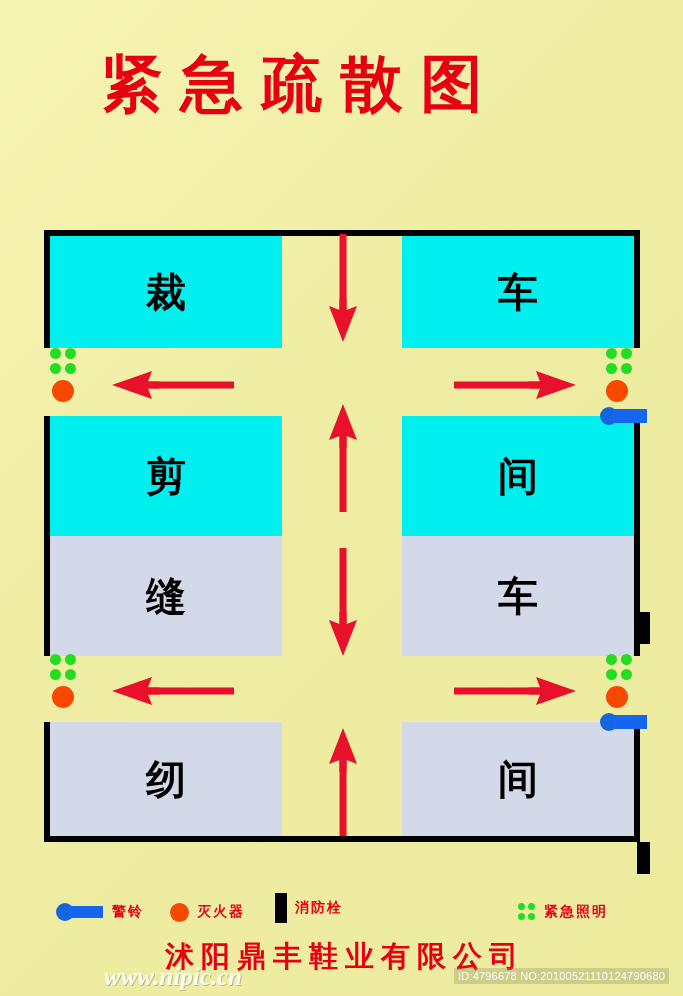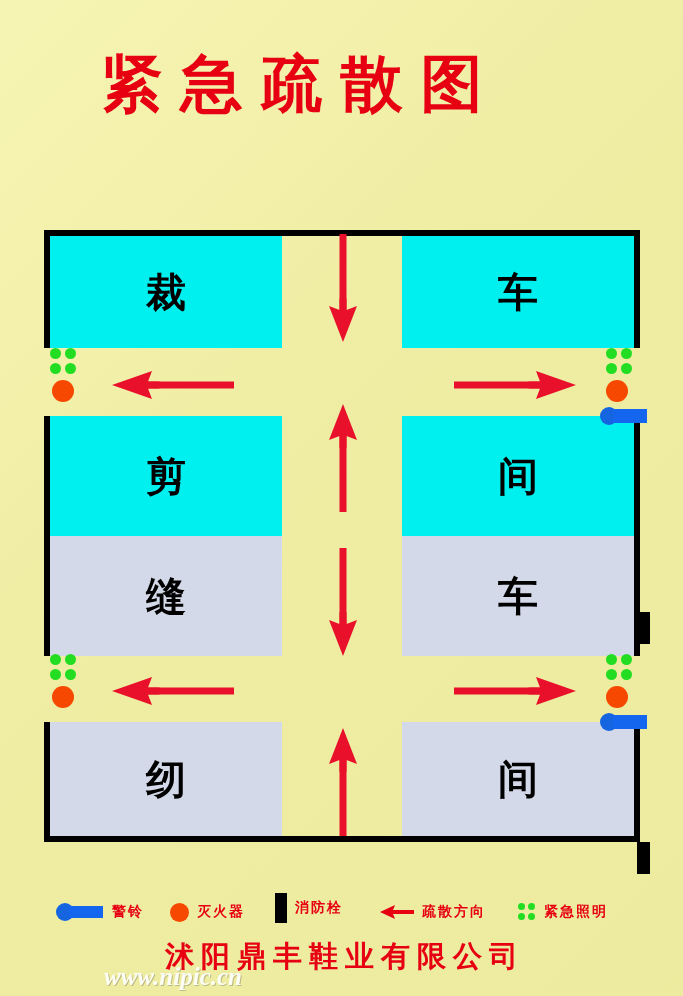--- a/index.html
+++ b/index.html
@@ -421,43 +421,33 @@
     <div class="legend-item" style="left:170px; top:4px;">
       <span class="legend-sym sym-ext"></span>
       <span class="legend-text">灭火器</span>
     </div>
 
     <div class="legend-item" style="left:275px; top:0px;">
       <span class="legend-sym sym-hyd"></span>
       <span class="legend-text">消防栓</span>
     </div>
 
-    <div class="legend-item" style="left:380px; top:4px;">
-      <span class="legend-sym sym-arrow">
-        <svg width="34" height="16" viewBox="0 0 34 16">
-          <g fill="#e60012">
-            <rect x="9" y="6" width="25" height="4"></rect>
-            <polygon points="0,8 15,1 13,6 19,6 15,8 19,10 13,10 15,15"></polygon>
-          </g>
-        </svg>
-      </span>
-      <span class="legend-text">疏散方向</span>
-    </div>
 
     <div class="legend-item" style="left:518px; top:4px;">
       <span class="legend-sym sym-lights">
           <i></i>
           <i></i>
           <i></i>
           <i></i>
         </span>
       <span class="legend-text">紧急照明</span>
     </div>
 
   </div>
 
   <div id="footer">
     <div class="company">沭阳鼎丰鞋业有限公司</div>
   </div>
 
   <div class="wm-url">www.nipic.cn</div>
+  <div class="wm-id">ID:4796678 NO:20100521110124790680</div>
 
 </div>
 
 </body></html>

